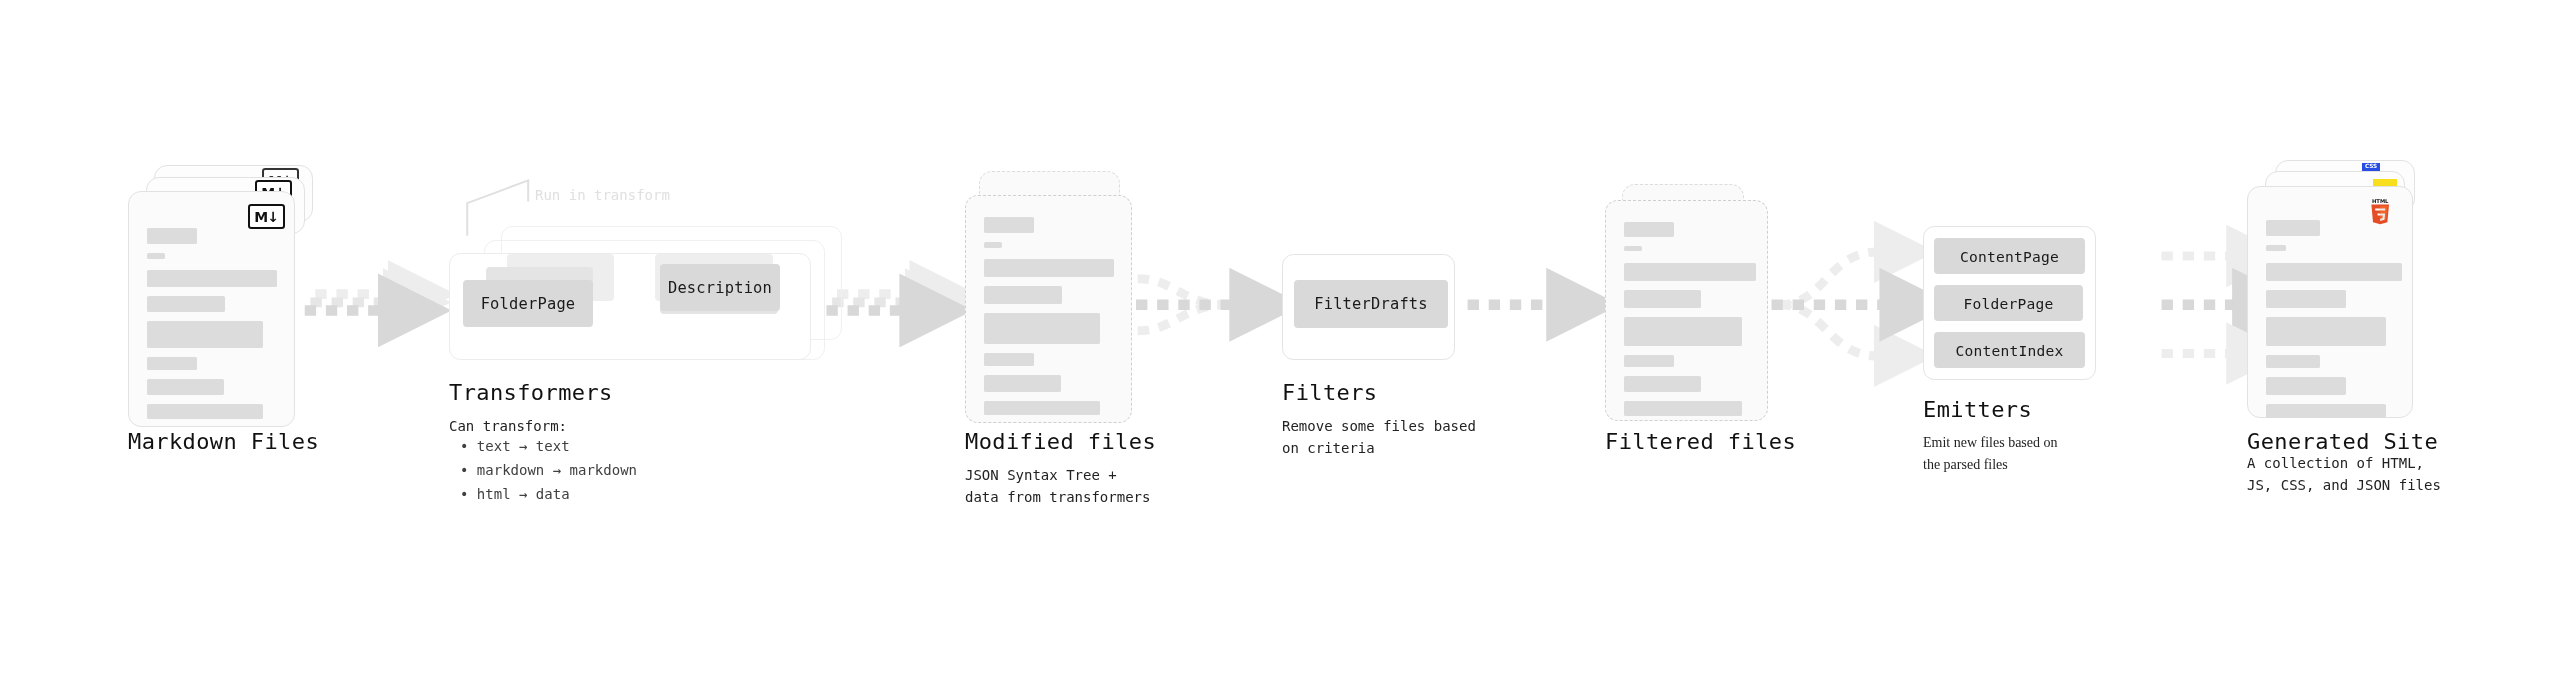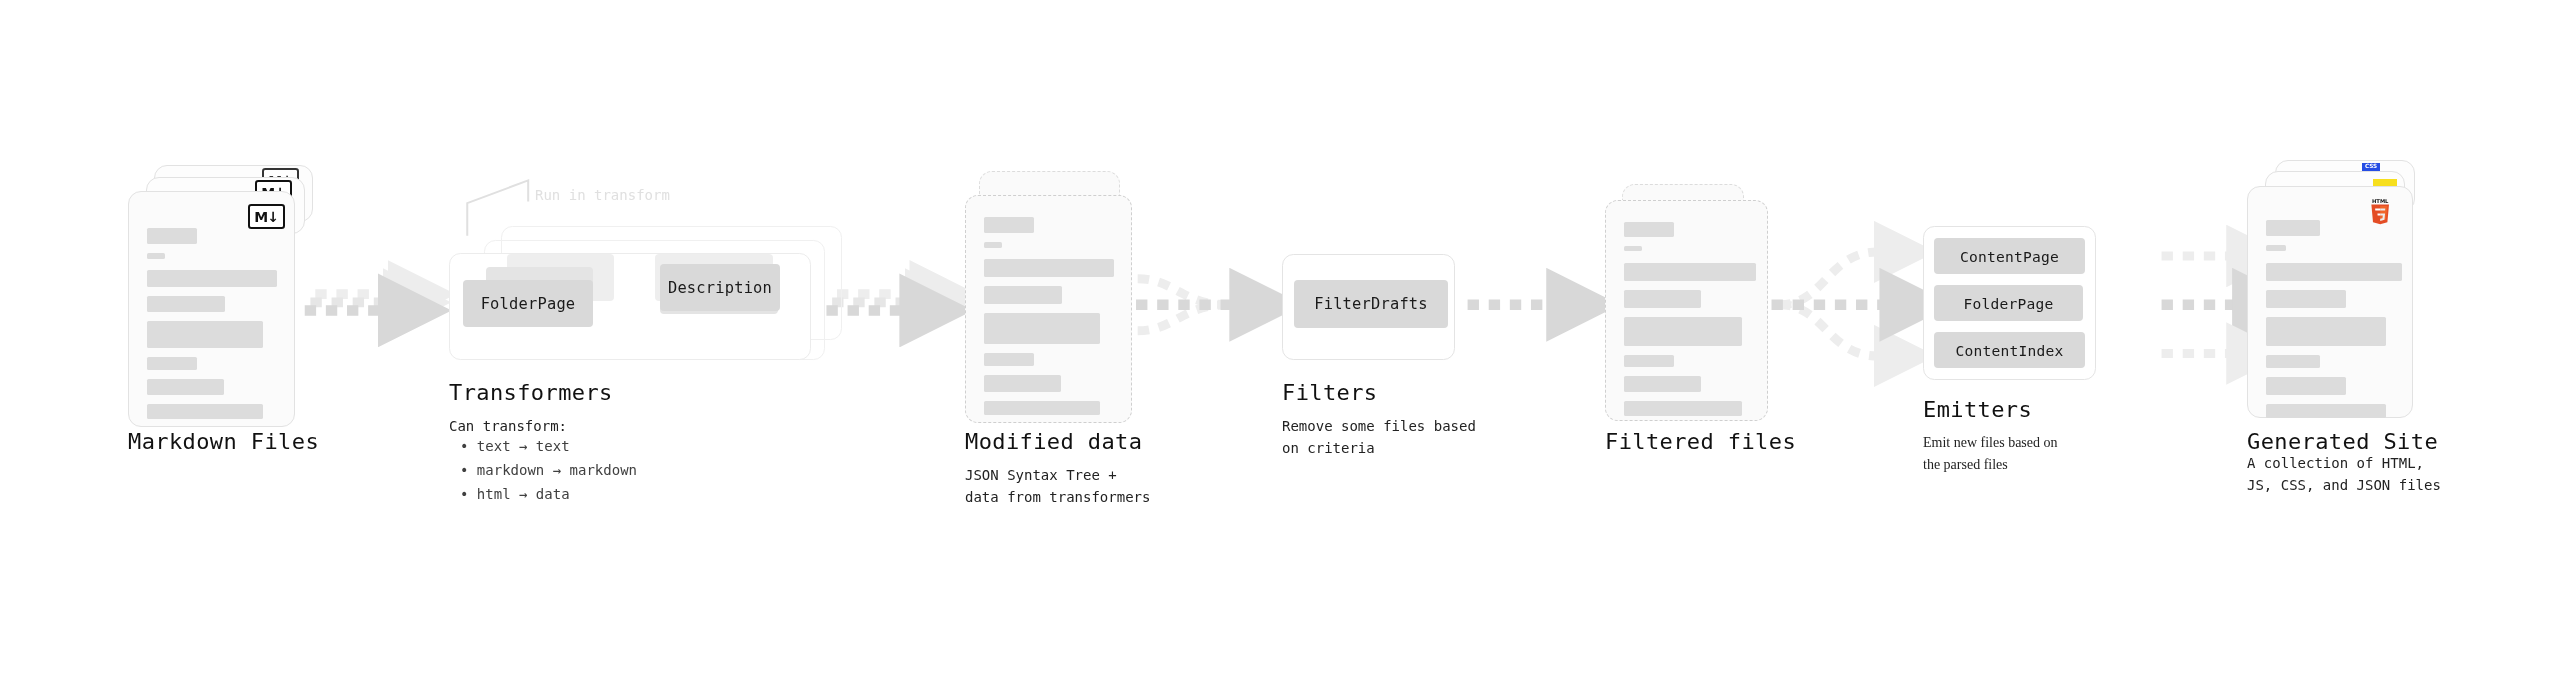--- a/index.html
+++ b/index.html
@@ -268,21 +268,21 @@
         <div class="ln" style="width:18px;  height:5.7px;  margin-bottom:11.4px;"></div>
         <div class="ln" style="width:130px; height:18px;"></div>
         <div class="ln" style="width:78px;  height:18px;"></div>
         <div class="ln" style="width:116px; height:31px;"></div>
         <div class="ln" style="width:50px;  height:13px;"></div>
         <div class="ln" style="width:77px;  height:16.3px;"></div>
         <div class="ln" style="width:116px; height:14.6px;"></div>
       </div>
     </div>
 
-    <div class="title" style="left:965px; top:429px;">Modified data</div>
+    <div class="title" style="left:965px; top:429px;">Modified files</div>
     <div class="sub" style="left:965px; top:465px;">JSON Syntax Tree +
 data from transformers</div>
   </div>
 
   <div>
     <div class="gbox" style="left:1282px; top:254px; width:173px; height:106px; border-color:#e4e4e4;"></div>
     <div class="chip" style="left:1294px; top:280px; width:154px; height:48px;">FilterDrafts</div>
 
     <div class="title" style="left:1282px; top:380px;">Filters</div>
     <div class="sub" style="left:1282px; top:416px;">Remove some files based

